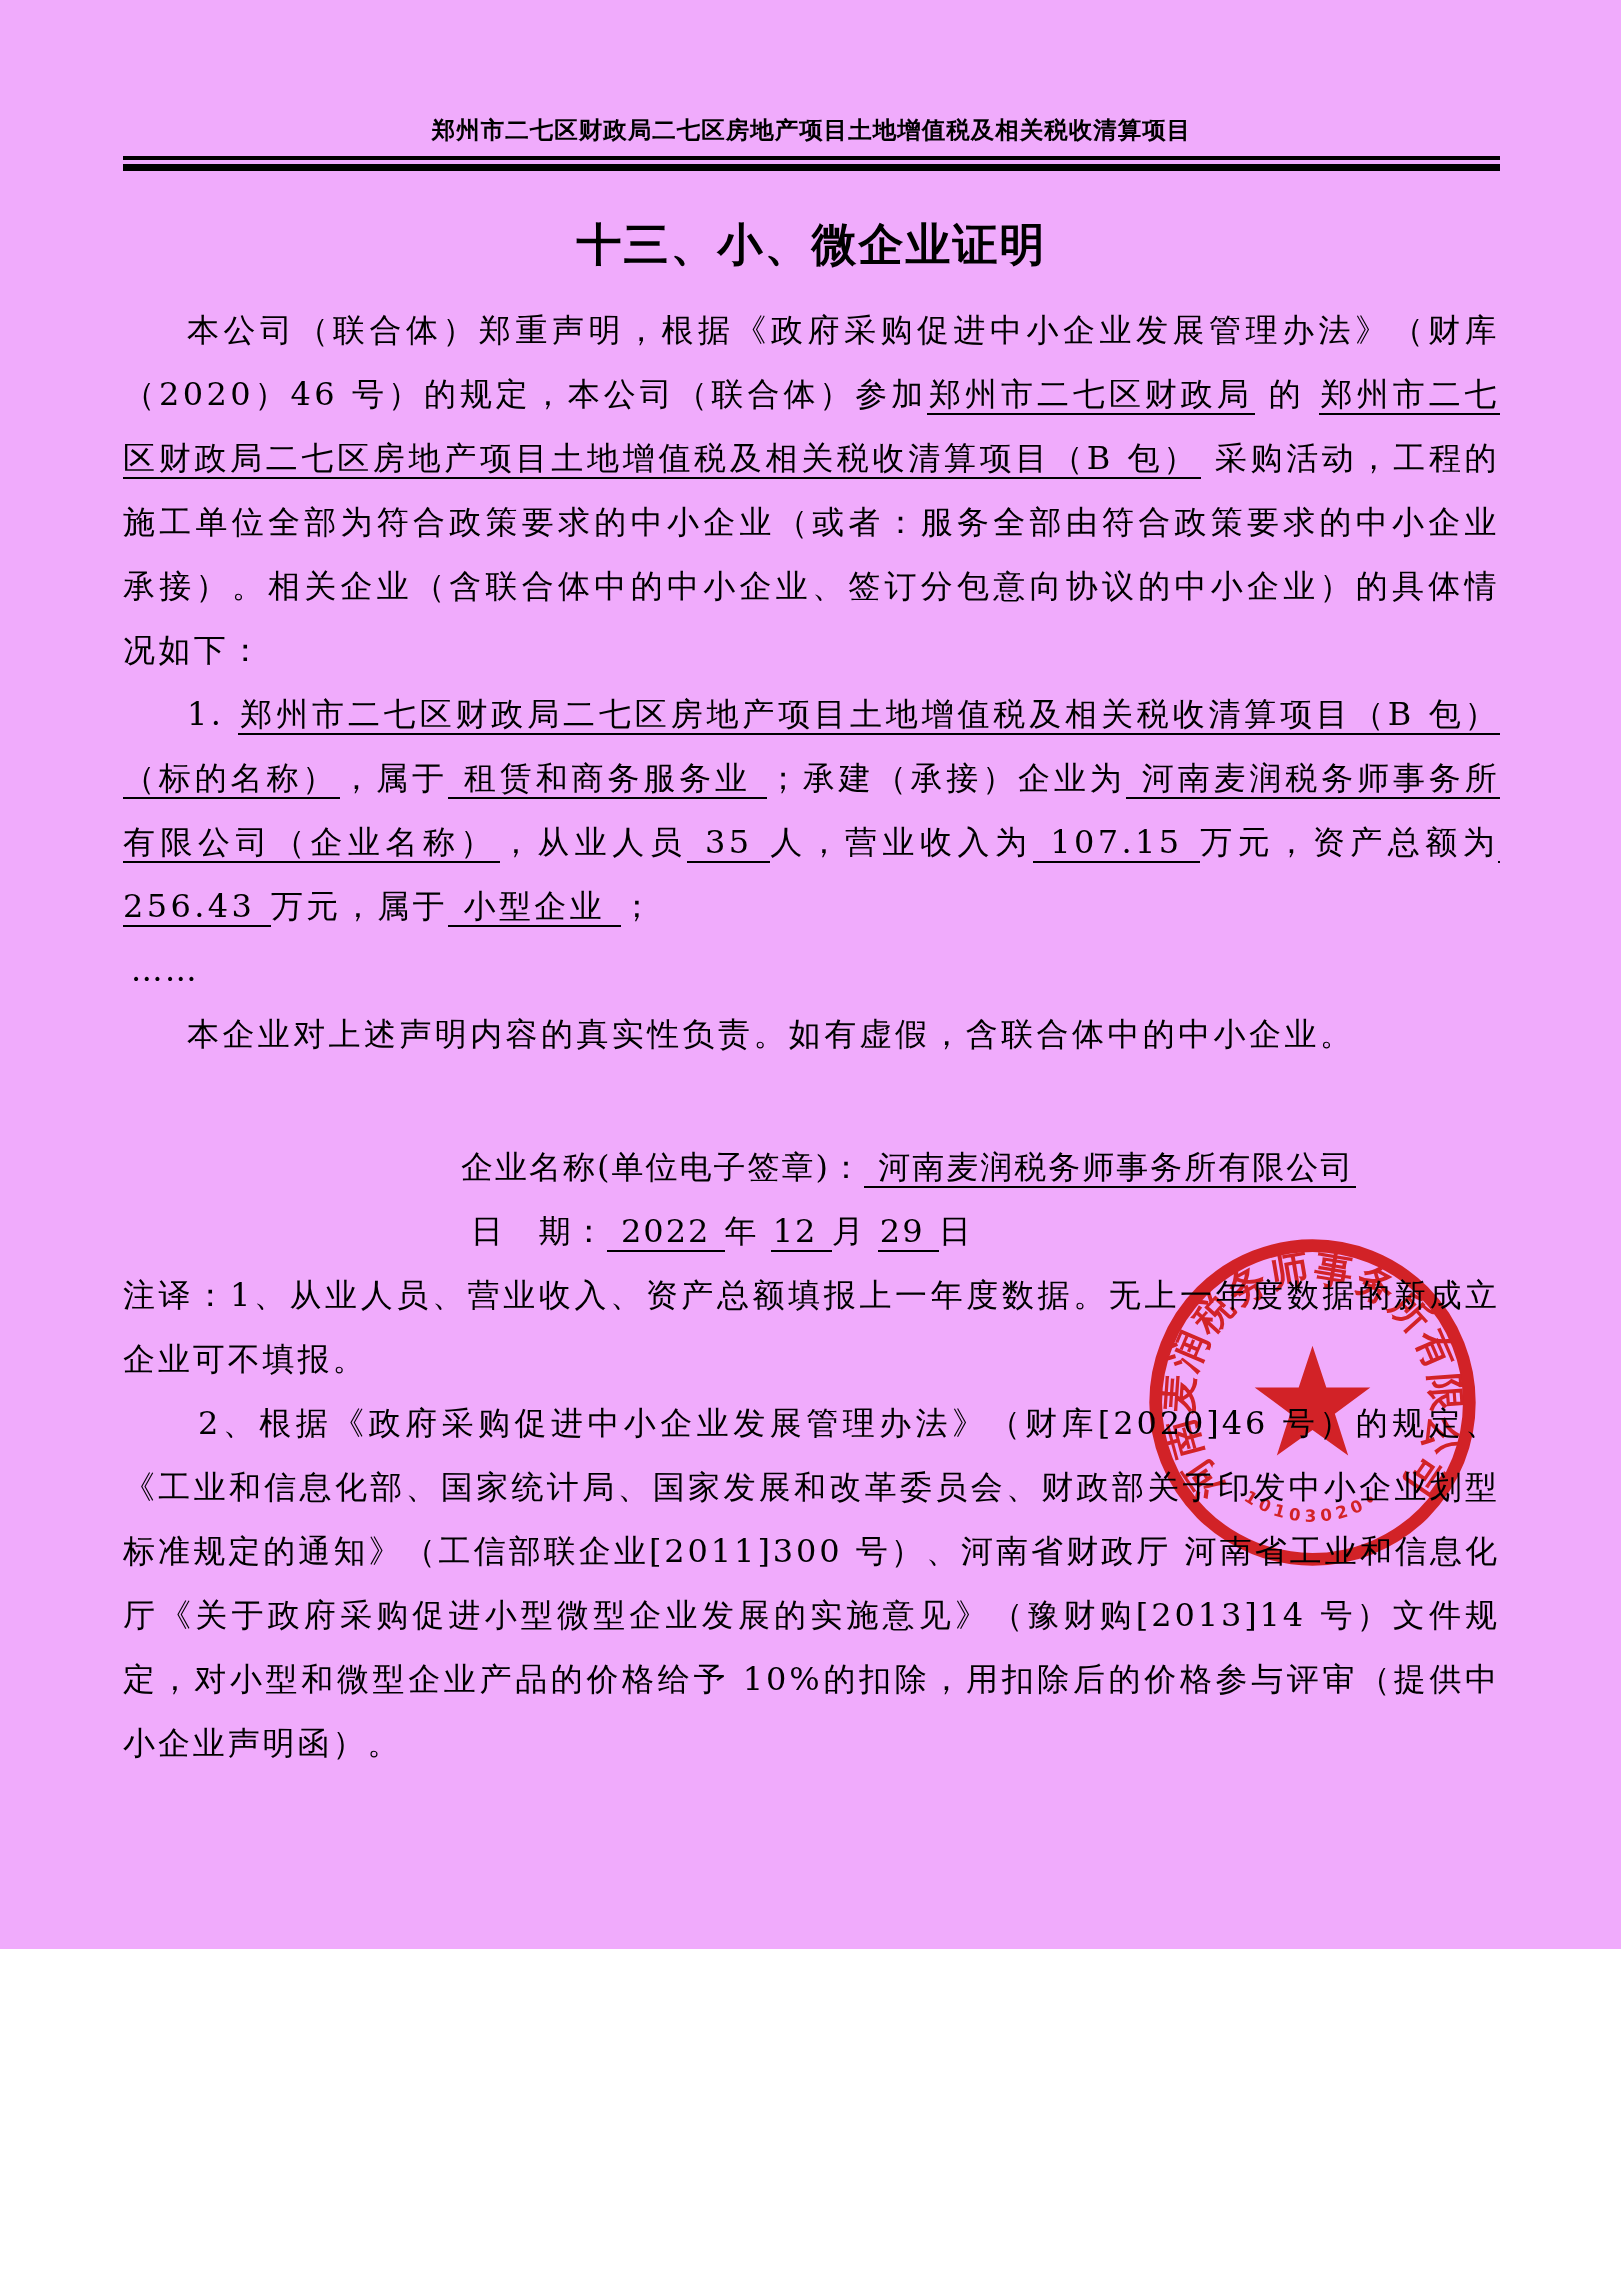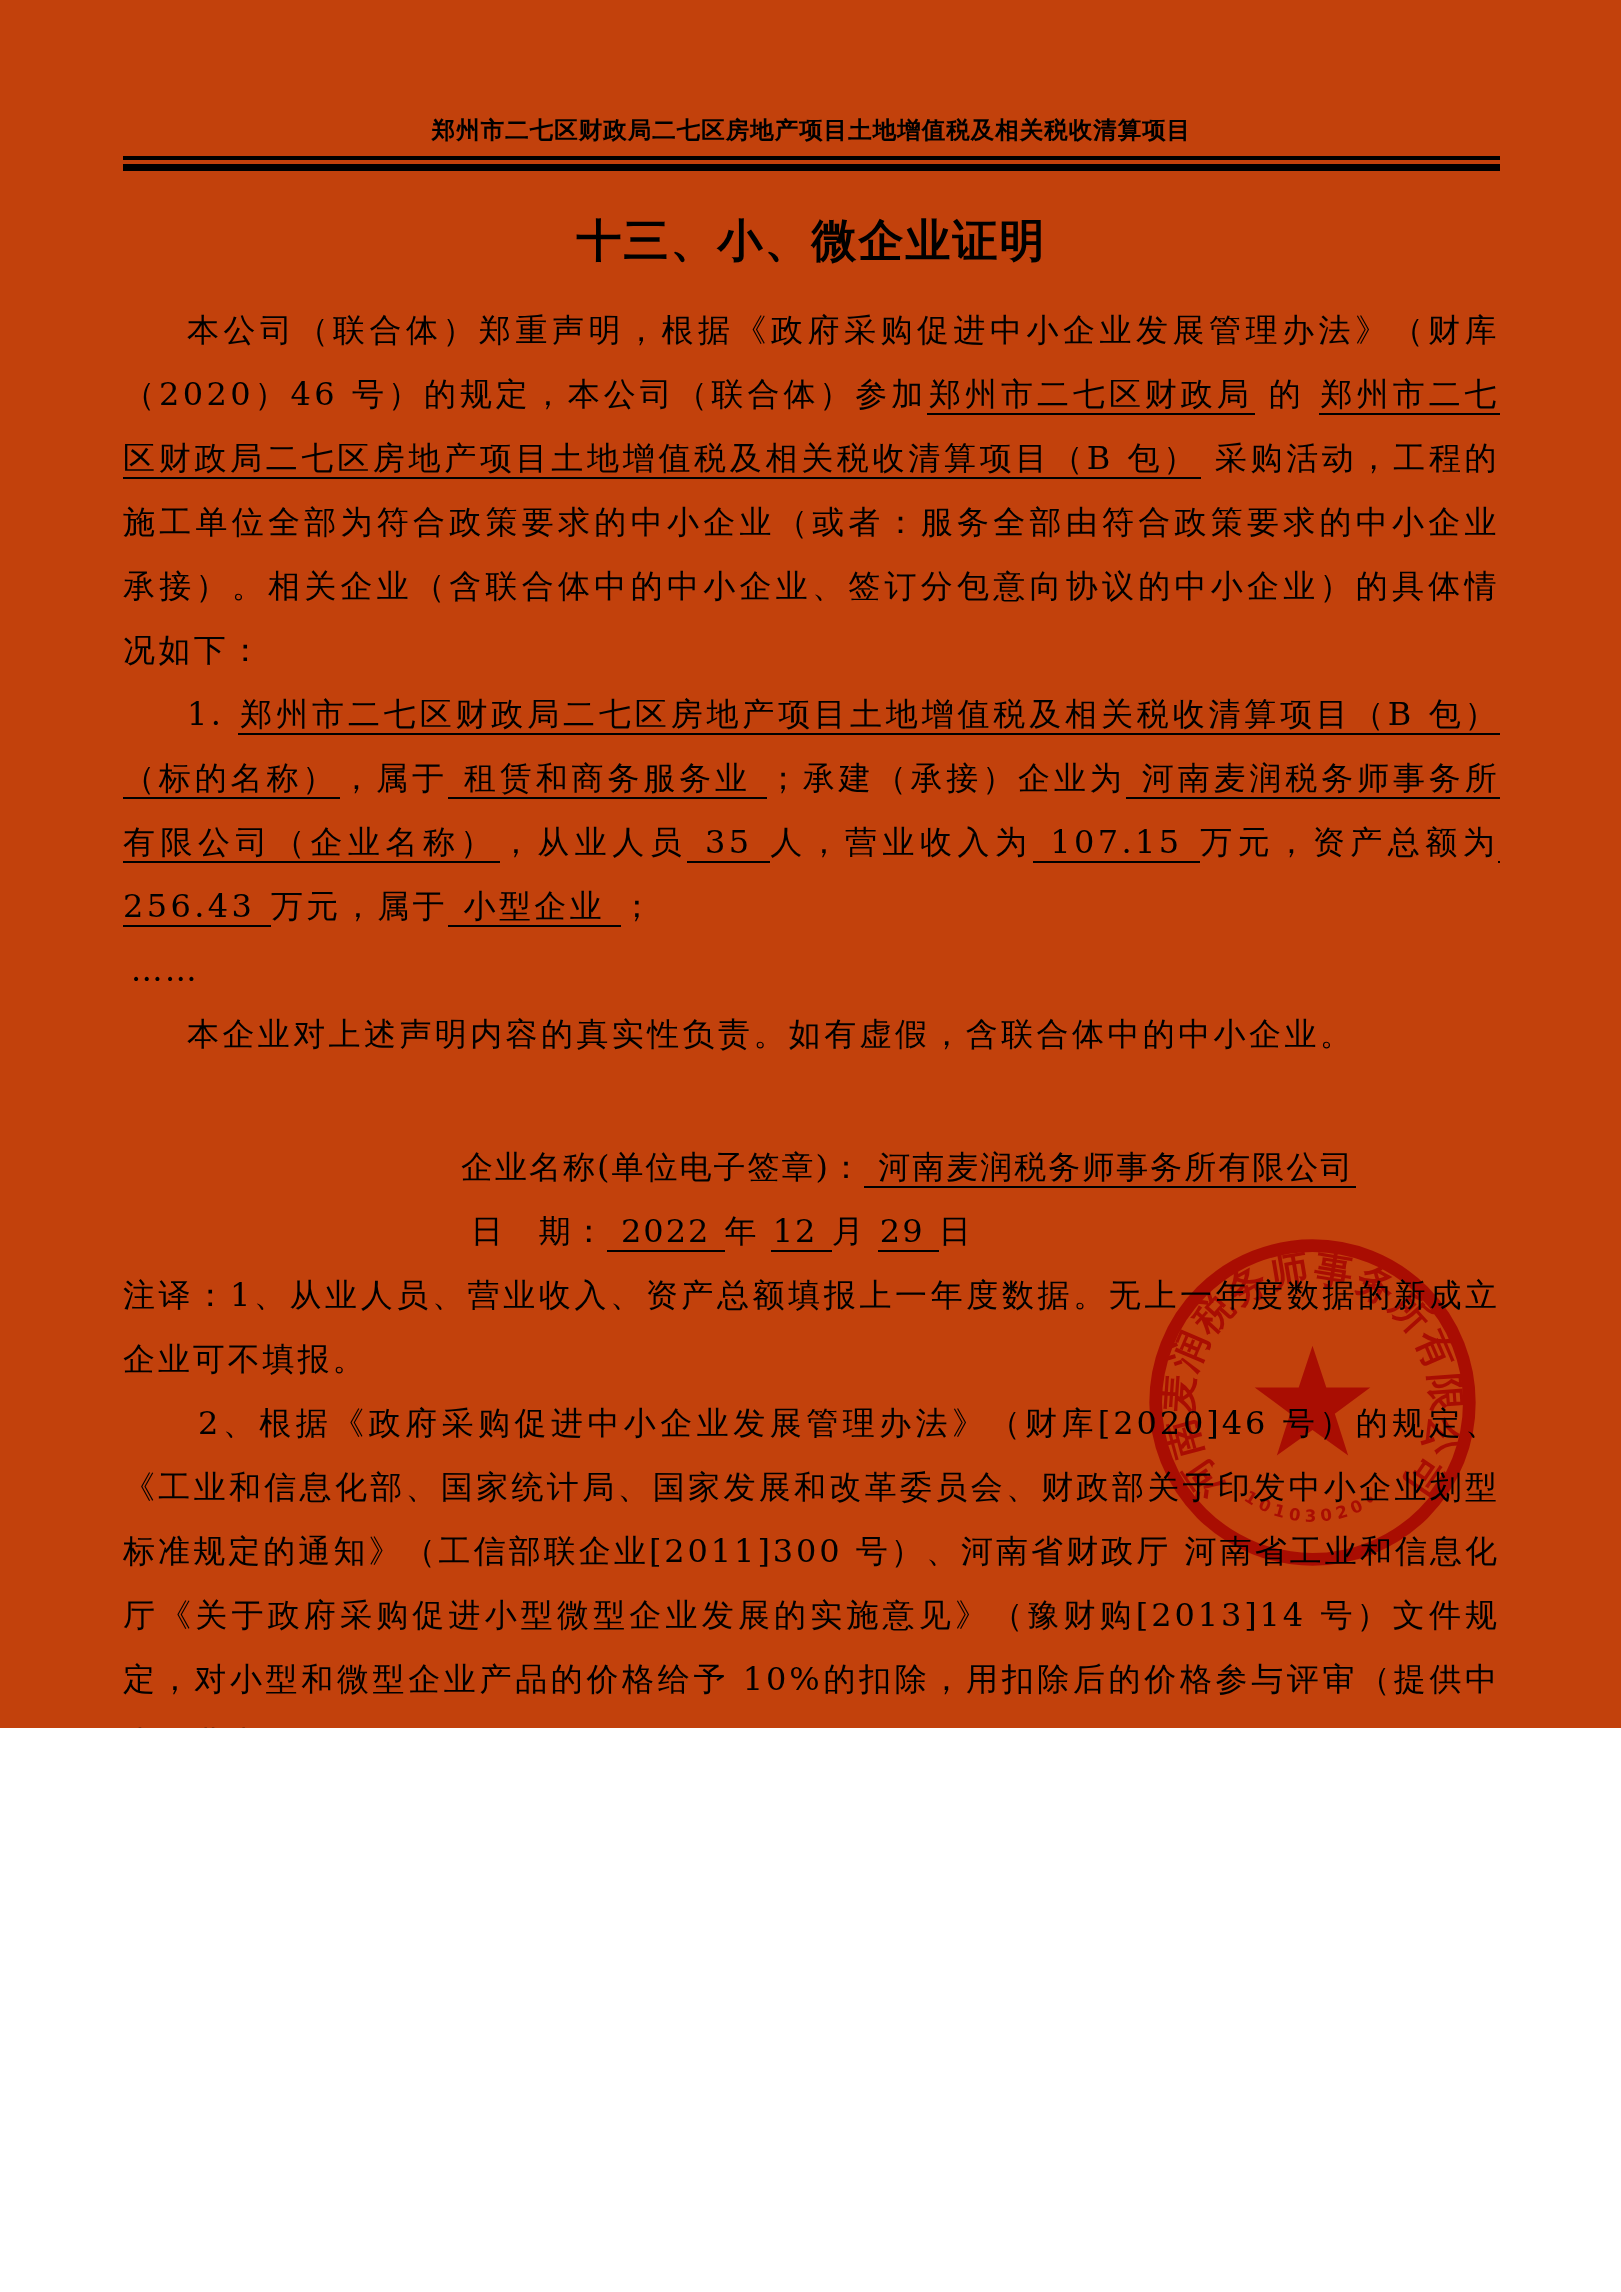--- a/index.html
+++ b/index.html
@@ -1,20 +1,20 @@
 <!DOCTYPE html>
 <html><head>
 <meta charset="utf-8">
 <style>
   * { margin:0; padding:0; box-sizing:border-box; }
   html,body { background:#ffffff; }
   .page {
     position:relative;
-    width:1621px; height:1728px;
-    background:#c2410c;
+    width:1621px; height:1949px;
+    background:#f0abfc;
     color:#000;
     font-family:"DejaVu Serif","Liberation Serif",serif;
     overflow:hidden;
   }
   .inner { position:absolute; left:123px; top:0; width:1377px; }
 
   .header-text {
     padding-top:114px;
     text-align:center;
     font-size:23.5px;
@@ -24,21 +24,20 @@
   .rule-thin  { margin-top:9.8px; height:3.9px; background:#000; }
   .rule-thick { margin-top:3.9px;  height:7.8px; background:#000; }
 
   .doc-title {
     margin-top:47px;
     text-align:center;
     font-size:45px;
     font-weight:bold;
     letter-spacing:2px;
     line-height:54px;
-    font-family:Liberation Mono, monospace;
   }
   .doc-subtitle {
     margin-top:23.5px;
     text-align:center;
     font-size:33px;
     line-height:39px;
     letter-spacing:1px;
   }
 
   .body-block { margin-top:25.5px; }

